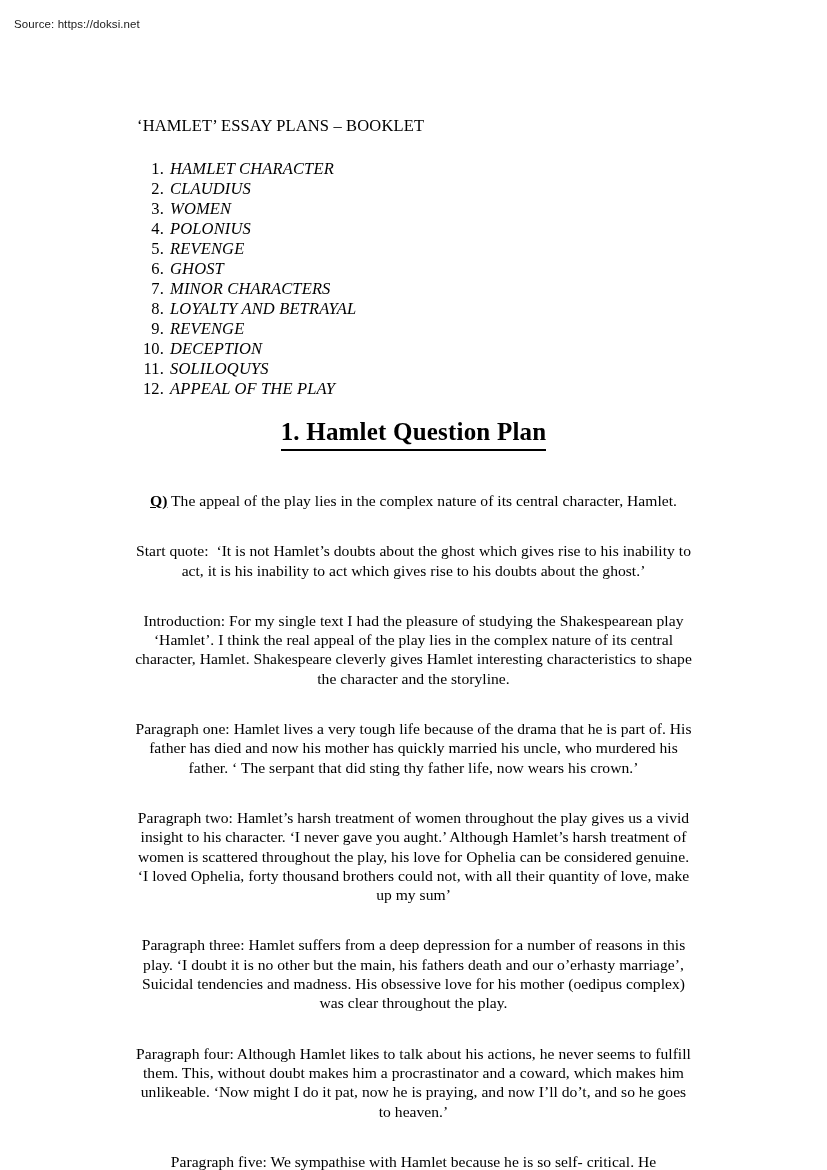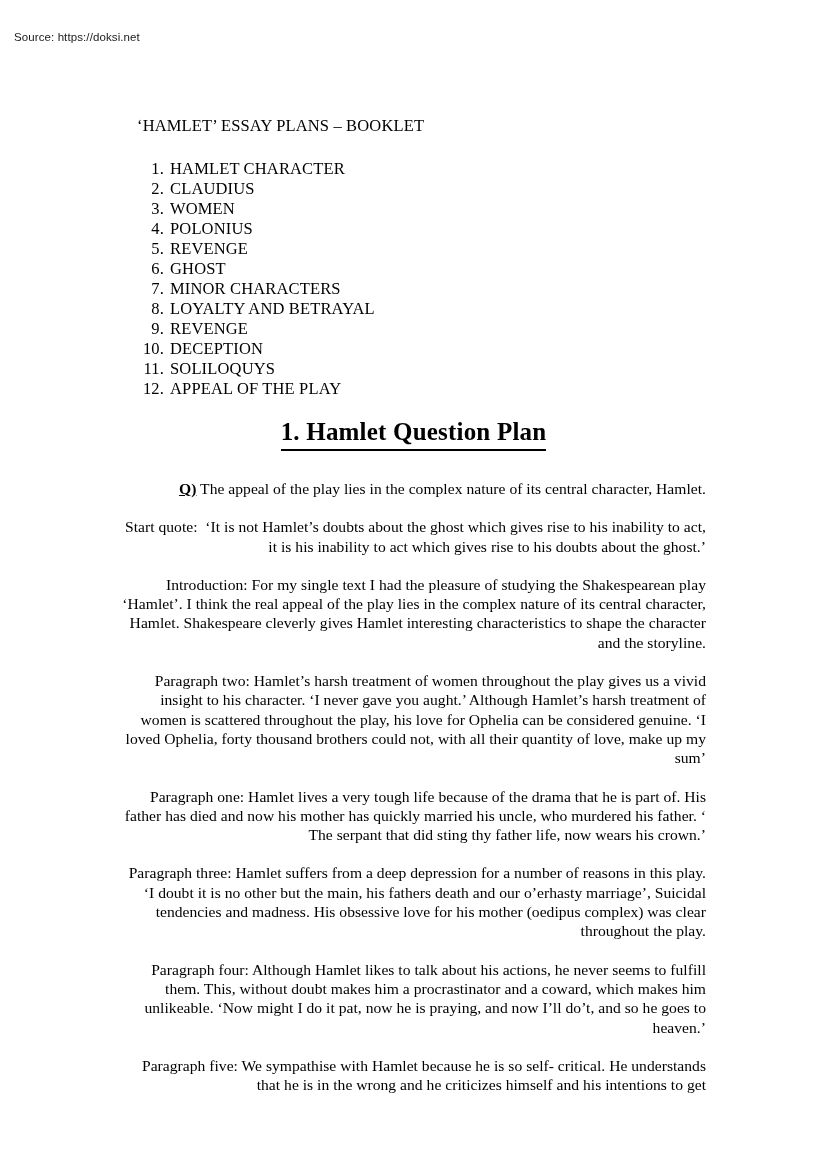--- a/index.html
+++ b/index.html
@@ -19,21 +19,20 @@
   
   .source-line {
     position: absolute;
     left: 14px;
     top: 18px;
     font-family: "Liberation Sans", sans-serif;
     font-size: 11.5px;
     color: #1a1a1a;
     letter-spacing: 0.1px;
     white-space: nowrap;
-    margin-top: 13px;
   }
 
   
   .page {
     position: absolute;
     left: 121px;
     top: 0;
     width: 585px;
   }
 
@@ -62,45 +61,46 @@
   .contents .num {
     display: inline-block;
     width: 49px;
     text-align: right;
     padding-right: 6px;
     box-sizing: border-box;
     flex: 0 0 auto;
   }
   .contents .item-text {
     flex: 1 1 auto;
+    font-style: italic;
   }
 
   
   .section-heading {
     margin: 17px 0 0 0;
     text-align: center;
     font-size: 25px;
     font-weight: bold;
     line-height: 32px;
     letter-spacing: 0.2px;
   }
   .section-heading .h-inner {
     border-bottom: 2.5px solid #000;
     padding-bottom: 1px;
     display: inline-block;
   }
 
   
   .para {
-    margin: 0;
+    margin: 12px;
     padding-top: 19px;
     font-size: 15.6px;
     line-height: 19.3px;
     letter-spacing: 0.02px;
-    text-align: right;
+    text-align: center;
     white-space: pre-wrap;
   }
   .para.first-body {
     padding-top: 28px;
   }
   .q-label {
     font-weight: bold;
     text-decoration: underline;
   }
 </style>
@@ -167,23 +167,23 @@
   <h2 class="section-heading">
     <span class="h-inner">1. Hamlet Question Plan</span>
   </h2>
 
   <p class="para first-body"><span class="q-label">Q)</span><span> The appeal of the play lies in the complex nature of its central character, Hamlet.</span></p>
 
   <p class="para">Start quote:  ‘It is not Hamlet’s doubts about the ghost which gives rise to his inability to act, it is his inability to act which gives rise to his doubts about the ghost.’</p>
 
   <p class="para">Introduction: For my single text I had the pleasure of studying the Shakespearean play ‘Hamlet’. I think the real appeal of the play lies in the complex nature of its central character, Hamlet. Shakespeare cleverly gives Hamlet interesting characteristics to shape the character and the storyline.</p>
 
+  <p class="para">Paragraph one: Hamlet lives a very tough life because of the drama that he is part of. His father has died and now his mother has quickly married his uncle, who murdered his father. ‘ The serpant that did sting thy father life, now wears his crown.’</p>
+
   <p class="para">Paragraph two: Hamlet’s harsh treatment of women throughout the play gives us a vivid insight to his character. ‘I never gave you aught.’ Although Hamlet’s harsh treatment of women is scattered throughout the play, his love for Ophelia can be considered genuine. ‘I loved Ophelia, forty thousand brothers could not, with all their quantity of love, make up my sum’</p>
-
-  <p class="para">Paragraph one: Hamlet lives a very tough life because of the drama that he is part of. His father has died and now his mother has quickly married his uncle, who murdered his father. ‘ The serpant that did sting thy father life, now wears his crown.’</p>
 
   <p class="para">Paragraph three: Hamlet suffers from a deep depression for a number of reasons in this play. ‘I doubt it is no other but the main, his fathers death and our o’erhasty marriage’, Suicidal tendencies and madness. His obsessive love for his mother (oedipus complex) was clear throughout the play.</p>
 
   <p class="para">Paragraph four: Although Hamlet likes to talk about his actions, he never seems to fulfill them. This, without doubt makes him a procrastinator and a coward, which makes him unlikeable. ‘Now might I do it pat, now he is praying, and now I’ll do’t, and so he goes to heaven.’</p>
 
   <p class="para">Paragraph five: We sympathise with Hamlet because he is so self- critical. He understands that he is in the wrong and he criticizes himself and his intentions to get</p>
 
 </div>
 
 </body></html>

